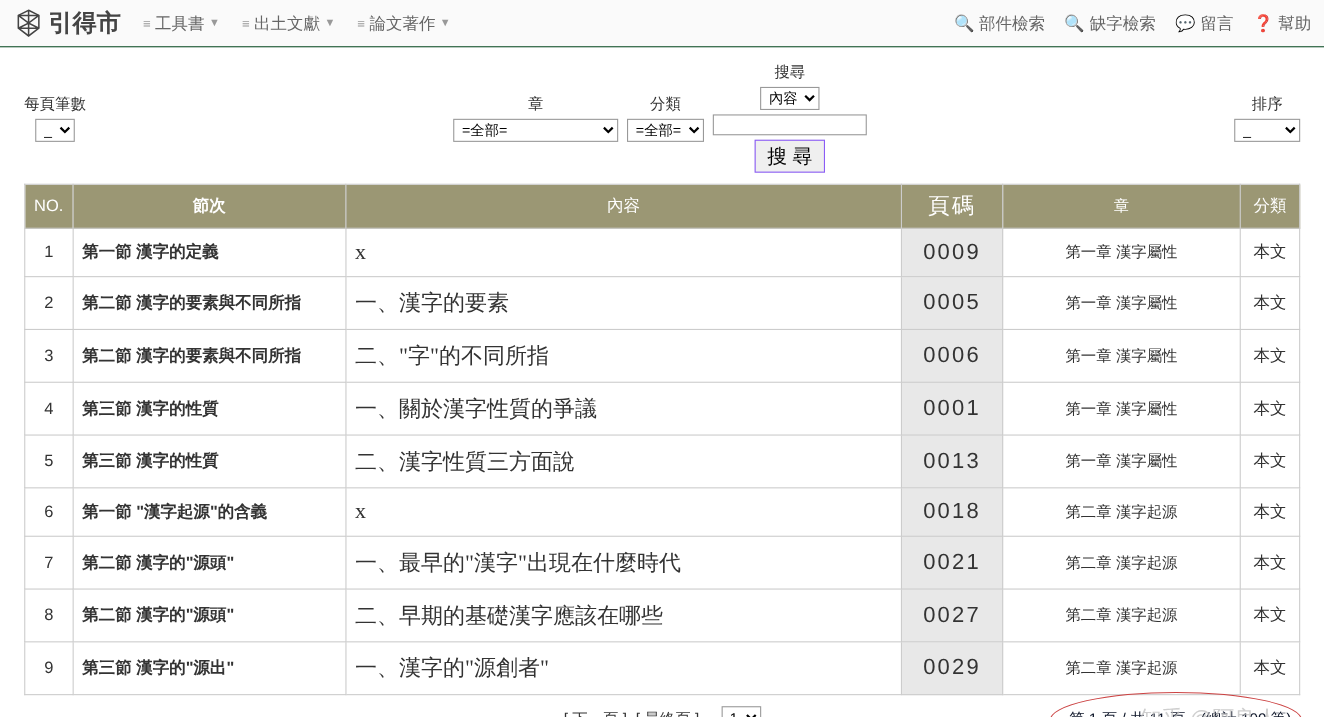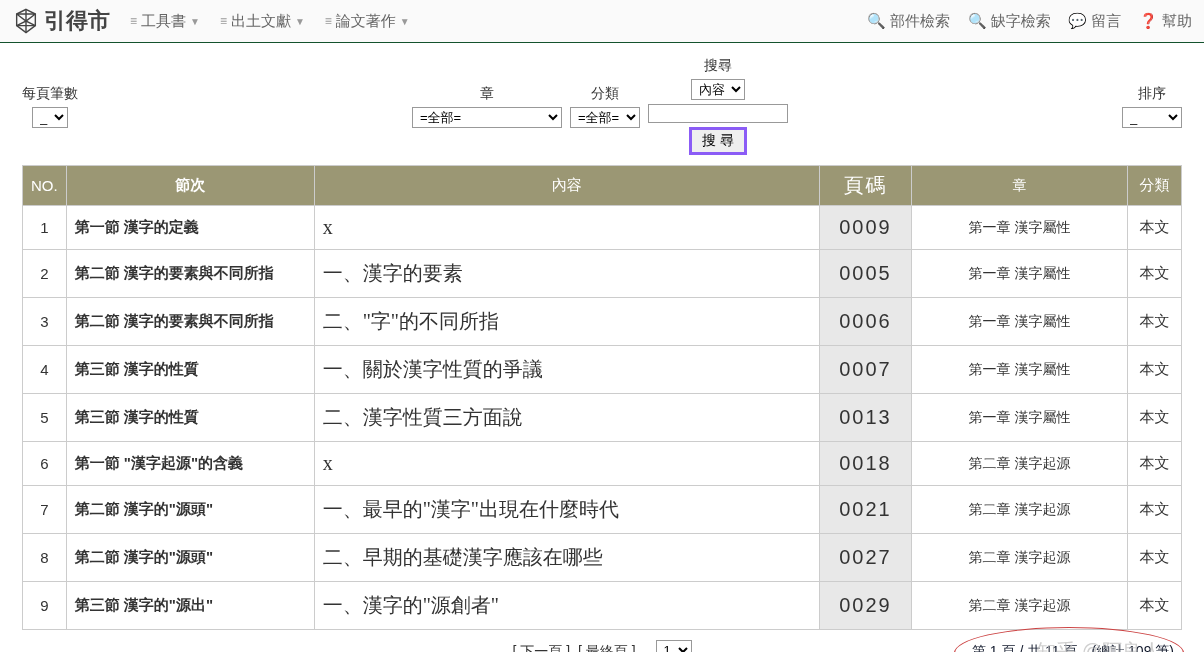--- a/index.html
+++ b/index.html
@@ -11,21 +11,21 @@
 .nav-item { color: #666; cursor: pointer; display: flex; align-items: center; gap: 2px; font-size: 15px; }
 .nav-item .hamburger { font-size: 12px; color: #999; margin-right: 2px; }
 .nav-item .caret { font-size: 10px; color: #999; margin-left: 2px; }
 .nav-right { display: flex; gap: 18px; align-items: center; }
 .nav-right-item { color: #666; cursor: pointer; display: flex; align-items: center; gap: 4px; font-size: 15px; }
 .filter-bar { display: flex; align-items: center; padding: 14px 22px 10px; gap: 8px; font-size: 14px; }
 .filter-group { display: flex; align-items: center; gap: 4px; flex-direction: column; }
 .filter-spacer { flex: 1; }
 select, input[type=text] { font-size: 13px; border: 1px solid #999; padding: 1px 3px; background: #fff; }
 .search-input { width: 140px; padding: 2px 4px; }
-.btn { border: 3px solid #8b5cf6; background: #efefef; padding: 2px 10px; cursor: pointer; font-size: 14px; }
+.btn { border: 1px solid #8b5cf6; background: #efefef; padding: 2px 10px; cursor: pointer; font-size: 18px; }
 .table-wrap { padding: 0 22px; }
 table { width: 100%; border-collapse: collapse; }
 th { background: #9b9774; color: #fff; font-weight: normal; padding: 6px 8px; border: 1px solid #ccc; font-size: 15px; }
 td { border: 1px solid #ccc; padding: 10px 8px; vertical-align: middle; }
 .col-no { width: 38px; text-align: center; font-size: 15px; }
 .col-section { width: 248px; font-weight: bold; font-size: 15px; }
 .col-content { font-size: 20px; font-family: "Kaiti", "STKaiti", serif; }
 .col-page { width: 92px; text-align: center; background: #e8e8e8; font-size: 20px; letter-spacing: 2px; }
 .col-chapter { width: 216px; text-align: center; font-size: 14px; }
 .col-category { width: 54px; text-align: center; font-size: 15px; }
@@ -150,21 +150,21 @@
             <td class="col-section">第二節 漢字的要素與不同所指</td>
             <td class="col-content">二、"字"的不同所指</td>
             <td class="col-page">0006</td>
             <td class="col-chapter">第一章 漢字屬性</td>
             <td class="col-category">本文</td>
           </tr>
           <tr>
             <td class="col-no">4</td>
             <td class="col-section">第三節 漢字的性質</td>
             <td class="col-content">一、關於漢字性質的爭議</td>
-            <td class="col-page">0007</td>
+            <td class="col-page">0001</td>
             <td class="col-chapter">第一章 漢字屬性</td>
             <td class="col-category">本文</td>
           </tr>
           <tr>
             <td class="col-no">5</td>
             <td class="col-section">第三節 漢字的性質</td>
             <td class="col-content">二、漢字性質三方面說</td>
             <td class="col-page">0013</td>
             <td class="col-chapter">第一章 漢字屬性</td>
             <td class="col-category">本文</td>

